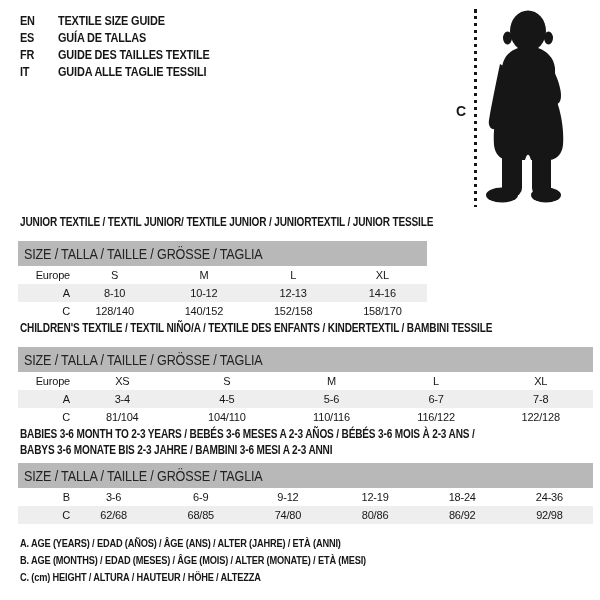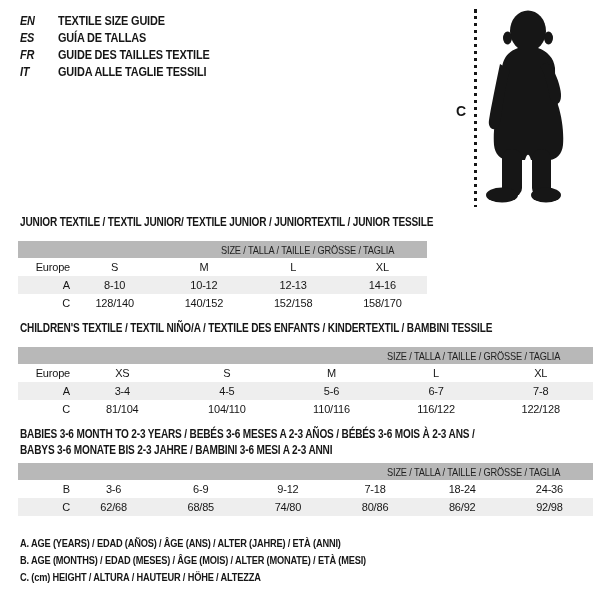--- a/index.html
+++ b/index.html
@@ -15,34 +15,34 @@
     font-family:"Liberation Sans",sans-serif;
     color:var(--ink);
     -webkit-font-smoothing:antialiased;
   }
   
   .cond{display:inline-block;transform:scaleX(.84);transform-origin:0 50%;white-space:nowrap;}
 
   
   .lang-block{position:absolute;left:20px;top:12px;}
   .lang-row{display:flex;align-items:center;height:17px;font-weight:700;font-size:13px;letter-spacing:-.2px;}
-  .lang-code{flex:0 0 38px;font-style:italic;}
+  .lang-code{flex:0 0 38px;}
 
   
   .sec-title{
     position:absolute;left:20px;font-weight:700;font-size:12px;letter-spacing:-.2px;
     white-space:nowrap;transform:scaleX(.84);transform-origin:0 50%;
   }
 
   
   .size-table{position:absolute;border-collapse:collapse;table-layout:fixed;font-size:11px;}
   .size-table td{padding:0;height:18px;text-align:center;vertical-align:middle;letter-spacing:-.2px;color:var(--ink);}
   .size-table tr.bar td{
-    background:var(--bar-bg);height:17px;text-align:right;padding-left:6px;
-    font-size:11px;color:#222;
+    background:var(--bar-bg);height:25px;text-align:left;padding-left:6px;
+    font-size:15px;color:#222;
   }
   .size-table td.lbl{text-align:right;padding-left:6px;}
   .size-table tr:nth-child(3){background:var(--stripe-bg);}
   col.c0{width:52px;}
 
   
   .footnote{
     position:absolute;left:20px;font-weight:700;font-size:11px;letter-spacing:-.2px;
     white-space:nowrap;transform:scaleX(.84);transform-origin:0 50%;
   }
@@ -187,21 +187,21 @@
       </colgroup>
     <tbody>
       <tr class="bar">
         <td colspan="7"><span class="cond">SIZE / TALLA / TAILLE / GRÖSSE / TAGLIA</span></td>
       </tr>
       <tr>
         <td class="lbl">B</td>
         <td>3-6</td>
         <td>6-9</td>
         <td>9-12</td>
-        <td>7-18</td>
+        <td>12-19</td>
         <td>18-24</td>
         <td>24-36</td>
       </tr>
       <tr>
         <td class="lbl">C</td>
         <td>62/68</td>
         <td>68/85</td>
         <td>74/80</td>
         <td>80/86</td>
         <td>86/92</td>

